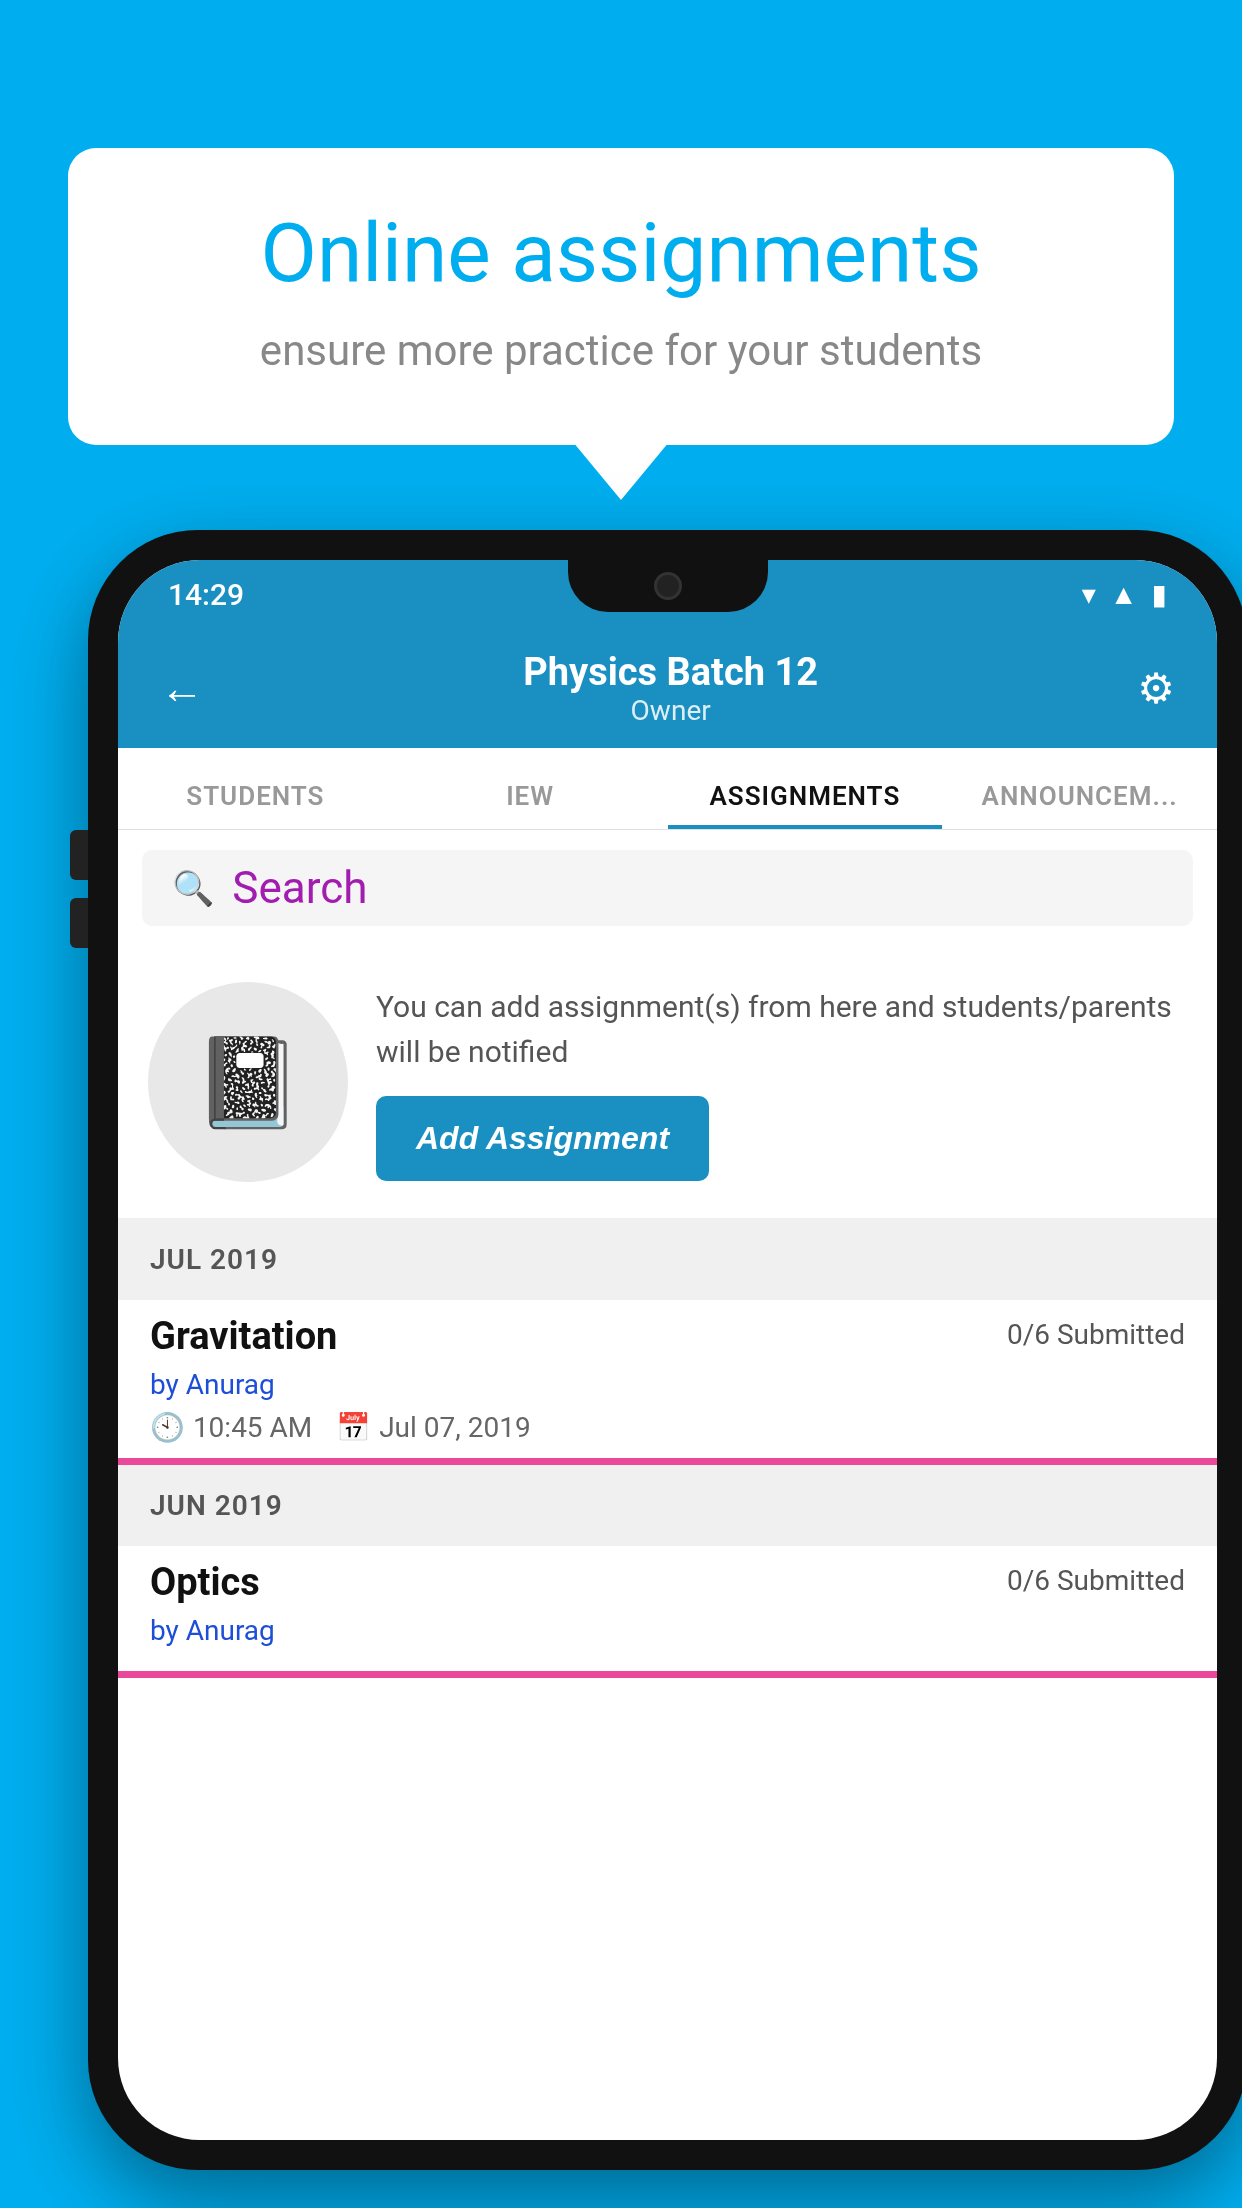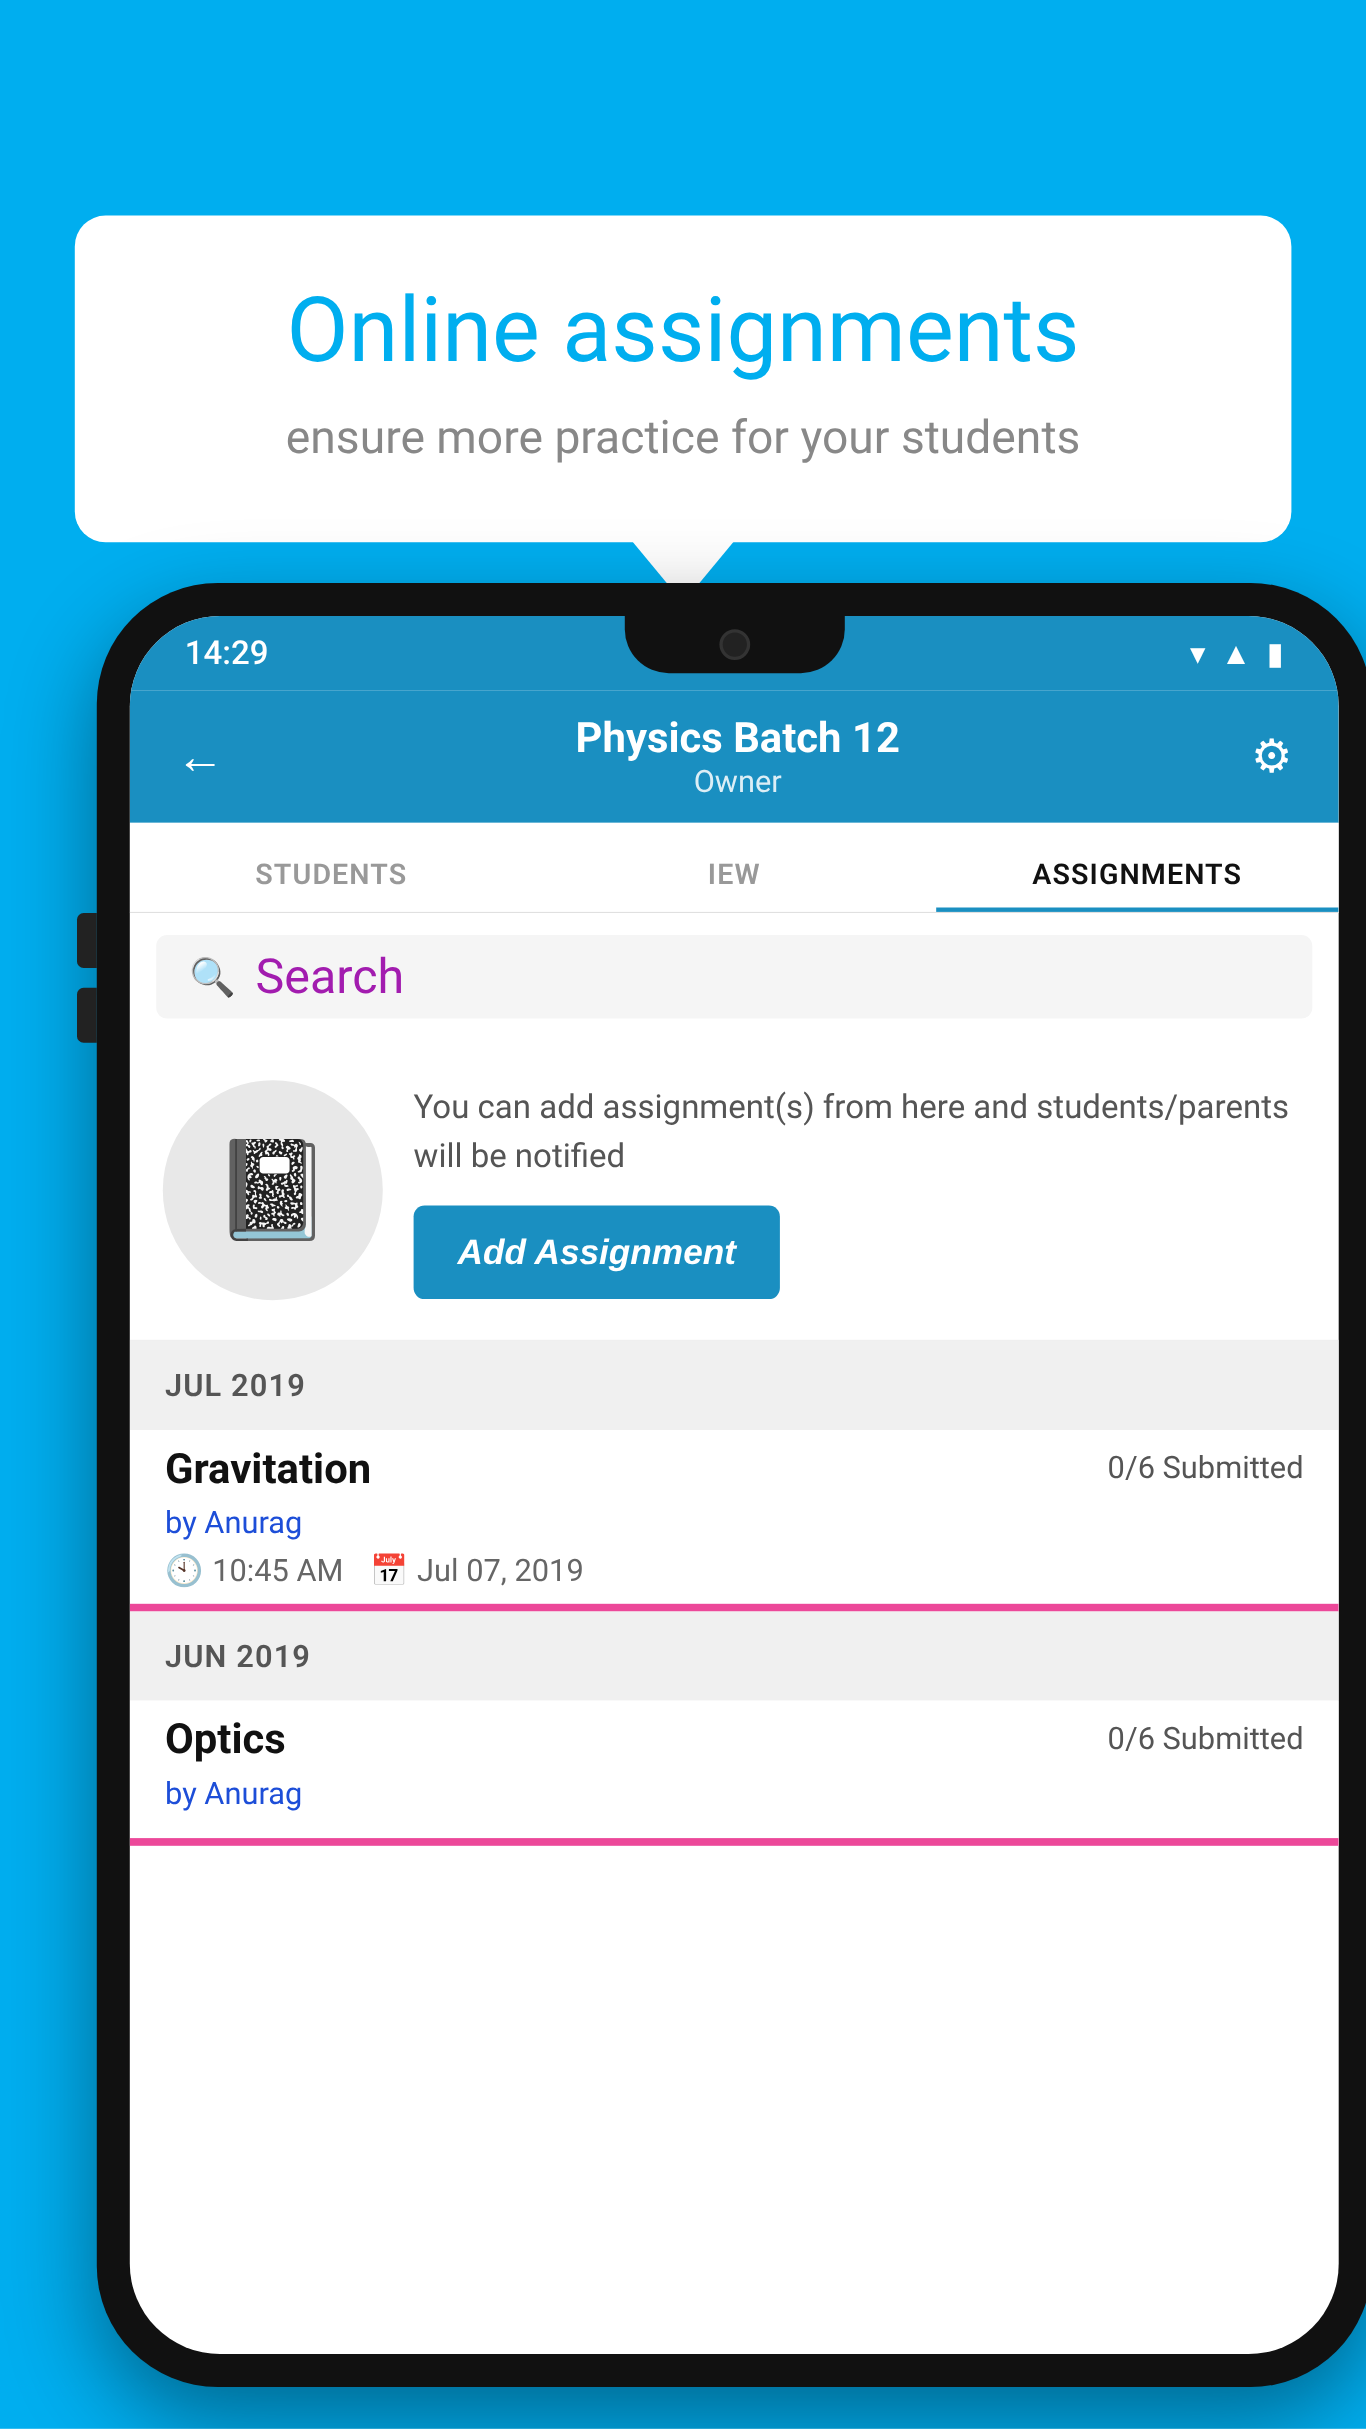--- a/index.html
+++ b/index.html
@@ -20,21 +20,20 @@
       left: 68px;
       width: 1106px;
     }
 
     .speech-bubble {
       background: white;
       border-radius: 28px;
       padding: 60px 80px 70px 80px;
       text-align: center;
       position: relative;
-      margin-top: 48px;
     }
 
     .speech-bubble-title {
       font-size: 82px;
       color: #00AEEF;
       font-weight: 400;
       line-height: 1.1;
       margin-bottom: 28px;
     }
 
@@ -412,20 +411,21 @@
           <div class="header-title">Physics Batch 12</div>
           <div class="header-subtitle">Owner</div>
         </div>
         <span class="header-settings">⚙</span>
       </div>
 
       <div class="tabs-row">
         <div class="tab-item">STUDENTS</div>
         <div class="tab-item">IEW</div>
         <div class="tab-item active">ASSIGNMENTS</div>
+        <div class="tab-item">ANNOUNCEM...</div>
       </div>
 
       <div class="search-bar">
         <span class="search-icon-el">🔍</span>
         <span class="search-placeholder">Search</span>
       </div>
 
       <div class="promo-section">
         <div class="promo-icon-circle">
           <span class="notebook-icon">📓</span>

